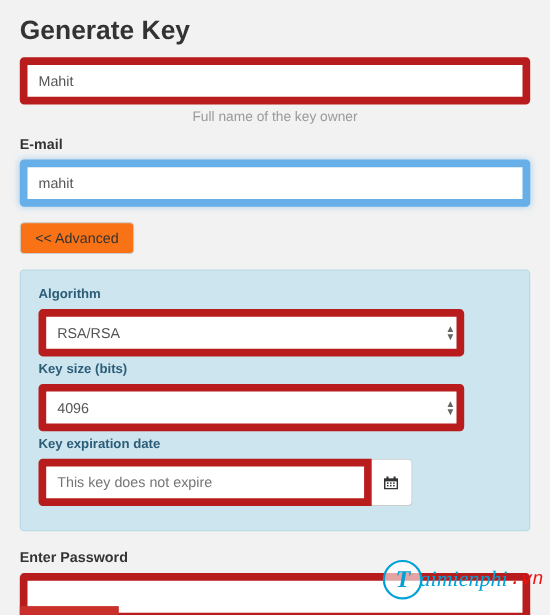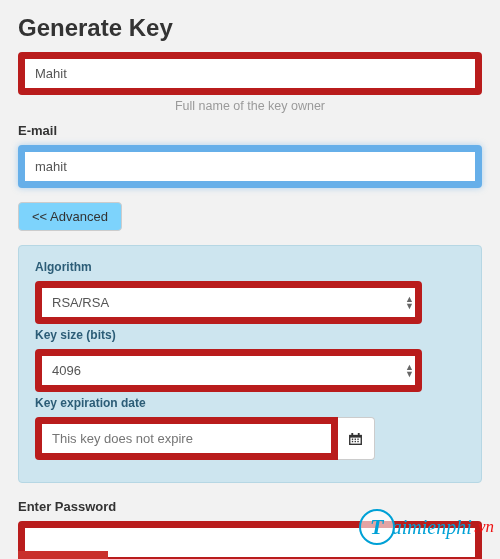--- a/index.html
+++ b/index.html
@@ -51,21 +51,21 @@
       font-size: 12.5px;
       color: #9a9a9a;
       margin-top: 4px;
       text-align: center;
     }
     .btn {
       display: inline-block;
       padding: 6px 13px;
       font-size: 13px;
       color: #333;
-      background: #7dd3fc;
+      background: #f97316;
       border: 1px solid #ccc;
       border-radius: 4px;
       cursor: pointer;
       margin-top: 4px;
     }
     .advanced-panel {
       margin-top: 14px;
       background: #cde5ef;
       border: 1px solid #b6d7e4;
       border-radius: 4px;
@@ -138,20 +138,21 @@
       z-index: 2;
     }
     .watermark .wtext {
       color: #00a1d6;
       font-size: 20px;
     }
     .watermark .vn {
       color: #e11;
       font-size: 17px;
       margin-left: 2px;
+      font-family: Liberation Mono, monospace;
     }
     .error-badge {
       position: absolute;
       left: 18px;
       bottom: 0;
       background: #c9302c;
       width: 90px;
       height: 8px;
     }
     .adv-field { margin-bottom: 4px; }

